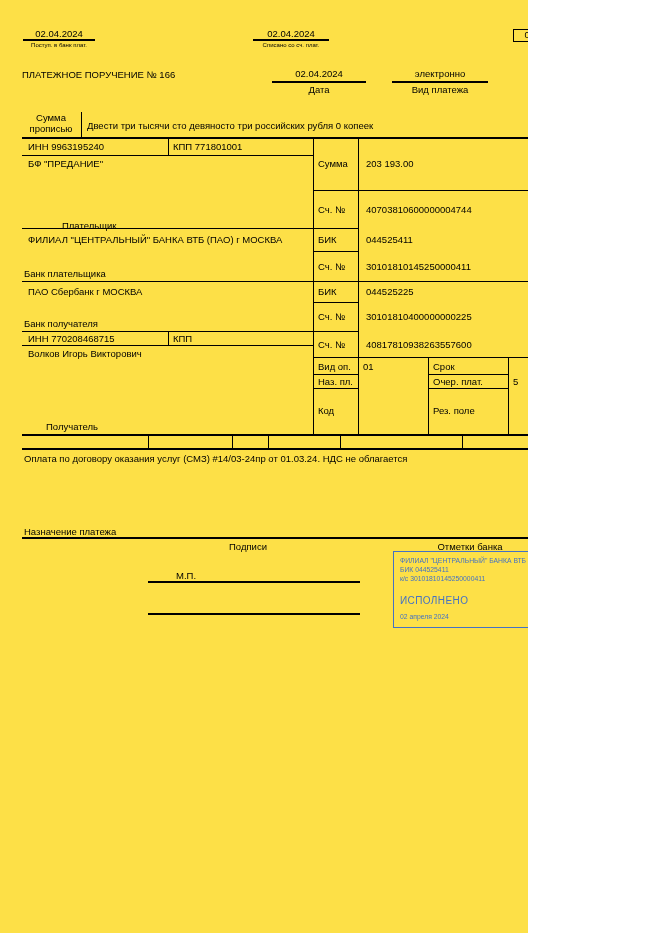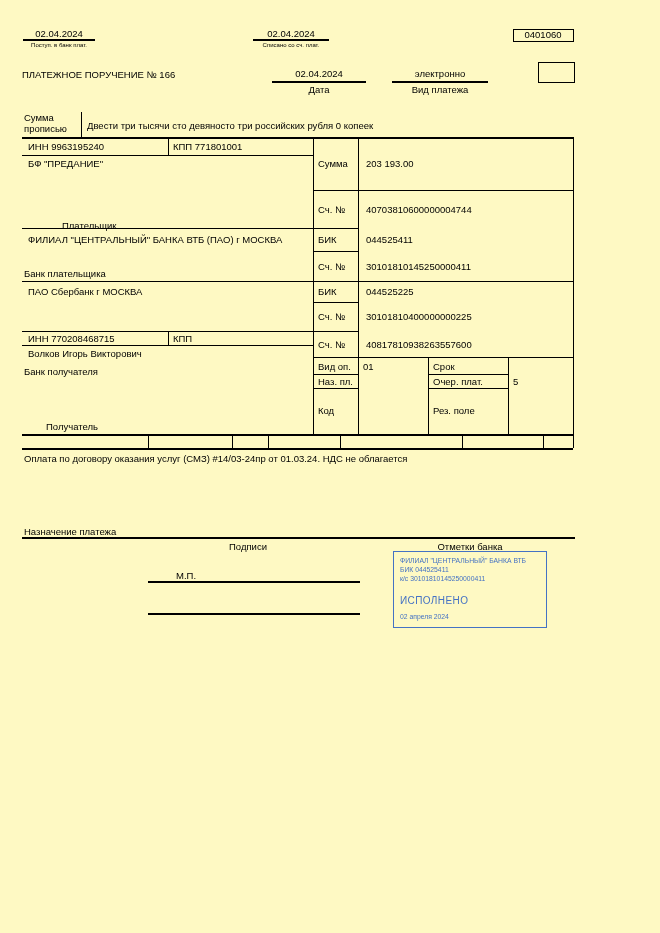--- a/index.html
+++ b/index.html
@@ -1,27 +1,27 @@
 <!DOCTYPE html>
 <html><head>
 <meta charset="utf-8">
 <style>
   html,body{margin:0;padding:0;background:#fff;}
-  #page{position:relative;width:660px;height:933px;background:#fef9c3;
+  #page{position:relative;width:528px;height:933px;background:#fde047;
         font-family:"Liberation Sans",sans-serif;color:#000;overflow:hidden;}
   .t{position:absolute;font-size:9.5px;line-height:11px;white-space:nowrap;}
   .c{text-align:center;}
   .b{font-weight:normal;}
   .sm{position:absolute;font-size:6px;line-height:7px;white-space:nowrap;text-align:center;}
   .hl{position:absolute;height:1px;background:#000;}
   .hl2{position:absolute;height:1.5px;background:#000;}
   .hl3{position:absolute;height:2px;background:#000;}
   .vl{position:absolute;width:1px;background:#000;}
   .box{position:absolute;border:1.5px solid #000;box-sizing:border-box;}
-  .wrap{white-space:normal;}
+  .wrap{white-space:normal;text-align:center;}
   #stamp{position:absolute;left:393px;top:551px;width:154px;height:77px;
          border:1.5px solid #4472c4;box-sizing:border-box;color:#4472c4;
          padding:4px 6px;}
   #stamp .s-line{font-size:6.8px;line-height:9px;white-space:nowrap;}
   #stamp .s-status{font-size:10px;font-weight:normal;letter-spacing:.4px;margin-top:12px;}
   #stamp .s-date{font-size:6.8px;margin-top:7px;}
 </style>
 </head>
 <body>
 
@@ -90,21 +90,21 @@
   <div class="vl" style="left:462px;top:434px;height:14px;"></div>
   <div class="vl" style="left:543px;top:434px;height:14px;"></div>
 
   <div class="t" style="left:28px;top:141px;">ИНН 9963195240</div>
   <div class="t" style="left:173px;top:141px;">КПП 771801001</div>
   <div class="t" style="left:28px;top:158px;">БФ "ПРЕДАНИЕ"</div>
   <div class="t" style="left:24px;top:220px;padding-left:38px;">Плательщик</div>
   <div class="t" style="left:28px;top:234px;">ФИЛИАЛ "ЦЕНТРАЛЬНЫЙ" БАНКА ВТБ (ПАО) г МОСКВА</div>
   <div class="t" style="left:24px;top:268px;">Банк плательщика</div>
   <div class="t" style="left:28px;top:286px;">ПАО Сбербанк г МОСКВА</div>
-  <div class="t" style="left:24px;top:318px;margin-top:48px;">Банк получателя</div>
+  <div class="t" style="left:24px;top:318px;">Банк получателя</div>
   <div class="t" style="left:28px;top:333px;">ИНН 770208468715</div>
   <div class="t" style="left:173px;top:333px;">КПП</div>
   <div class="t" style="left:28px;top:348px;">Волков Игорь Викторович</div>
   <div class="t" style="left:24px;top:421px;padding-left:22px;">Получатель</div>
 
   <div class="t" style="left:318px;top:158px;">Сумма</div>
   <div class="t" style="left:366px;top:158px;">203 193.00</div>
 
   <div class="t" style="left:318px;top:204px;">Сч. №</div>
   <div class="t" style="left:366px;top:204px;">40703810600000004744</div>

